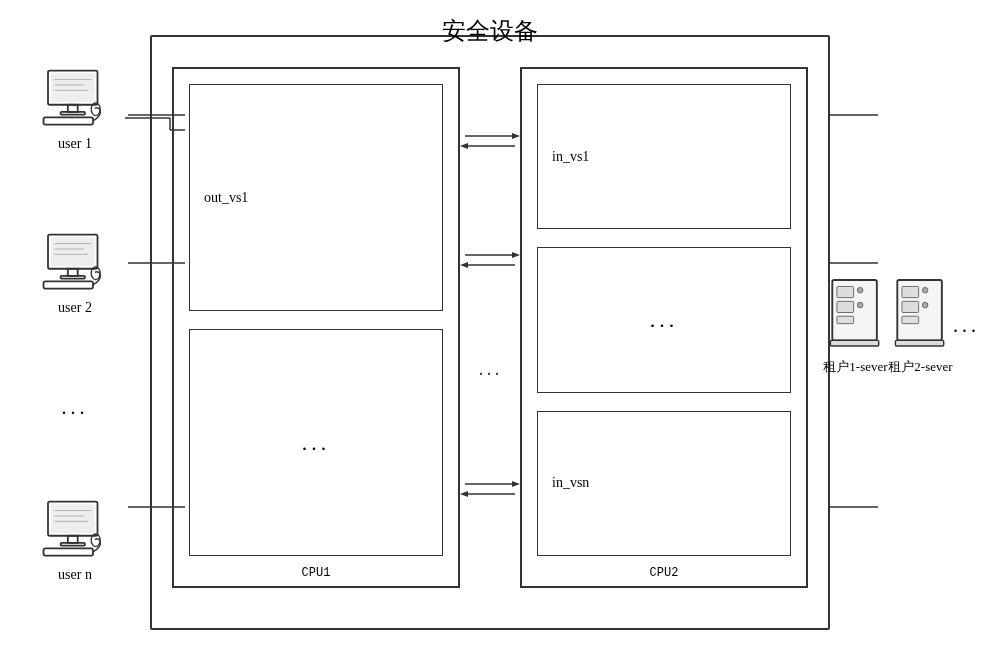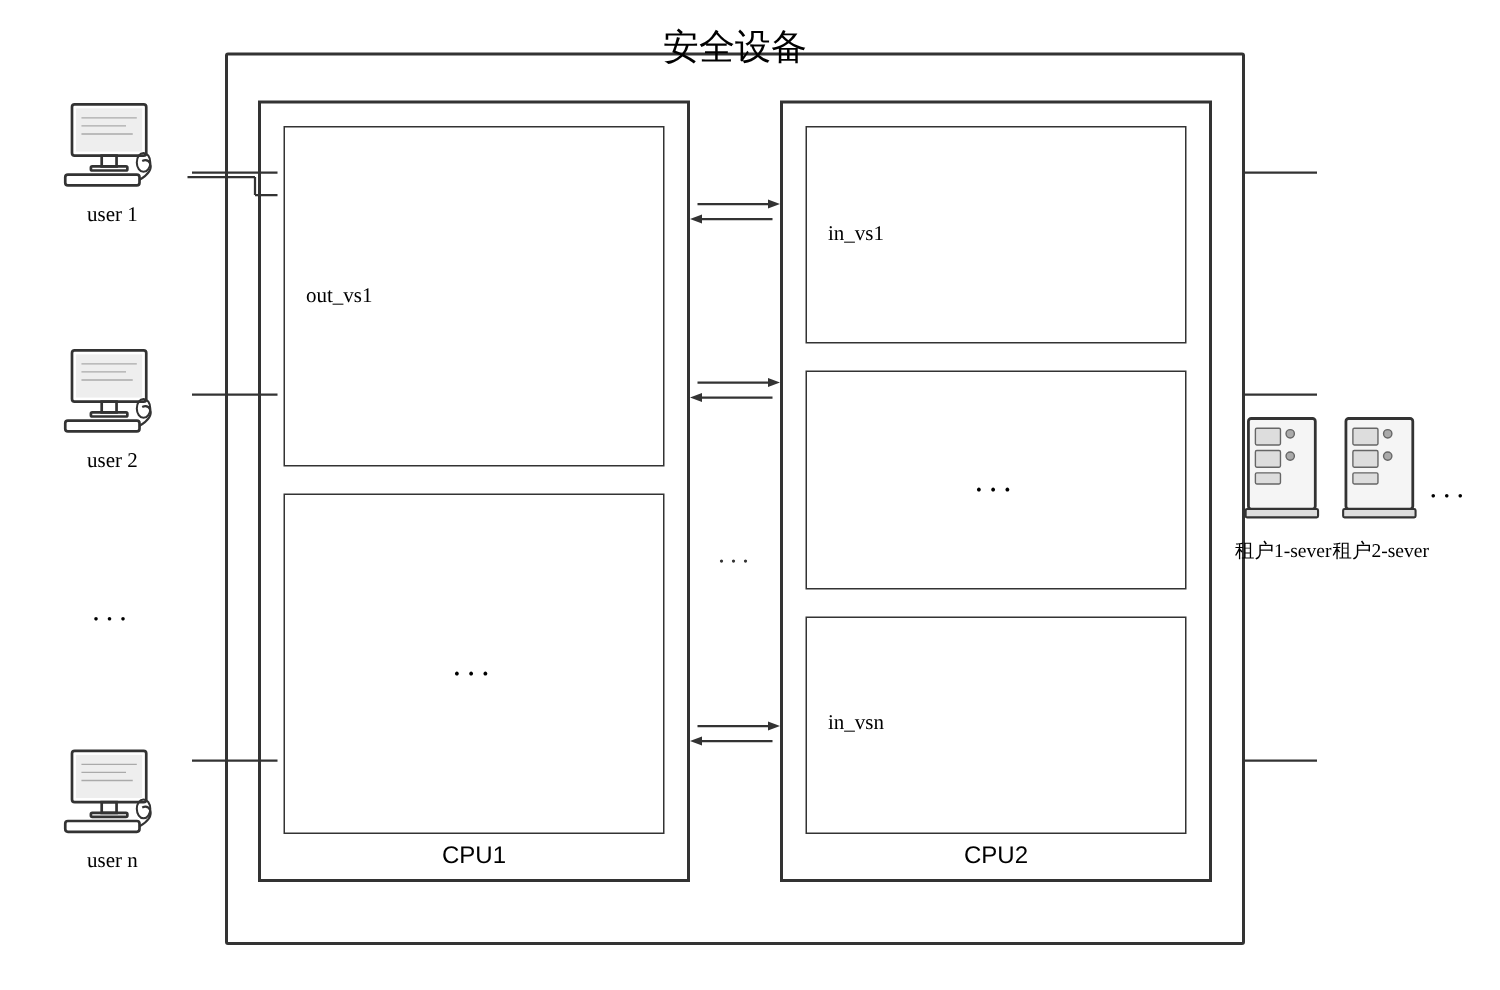--- a/index.html
+++ b/index.html
@@ -119,22 +119,22 @@
       padding: 15px 15px 30px 15px;
       gap: 18px;
       position: relative;
     }
 
     .cpu-label {
       position: absolute;
       bottom: 6px;
       left: 50%;
       transform: translateX(-50%);
-      font-size: 16px;
-      font-family: Liberation Sans, sans-serif;
+      font-size: 12px;
+      font-family: Liberation Mono, monospace;
       white-space: nowrap;
     }
 
     
     .vs-box {
       border: 1.5px solid #333;
       padding: 10px 14px;
       font-size: 14px;
       font-family: 'Times New Roman', serif;
       text-align: center;

